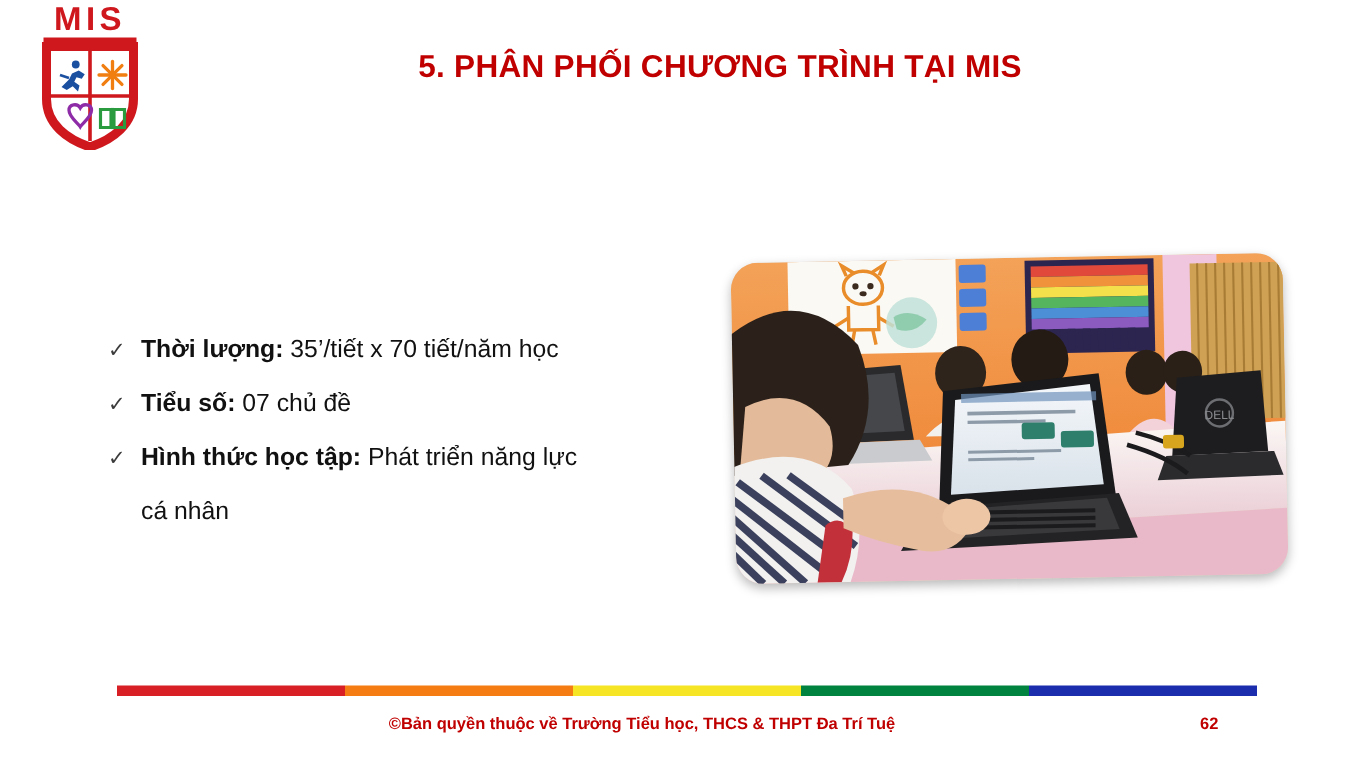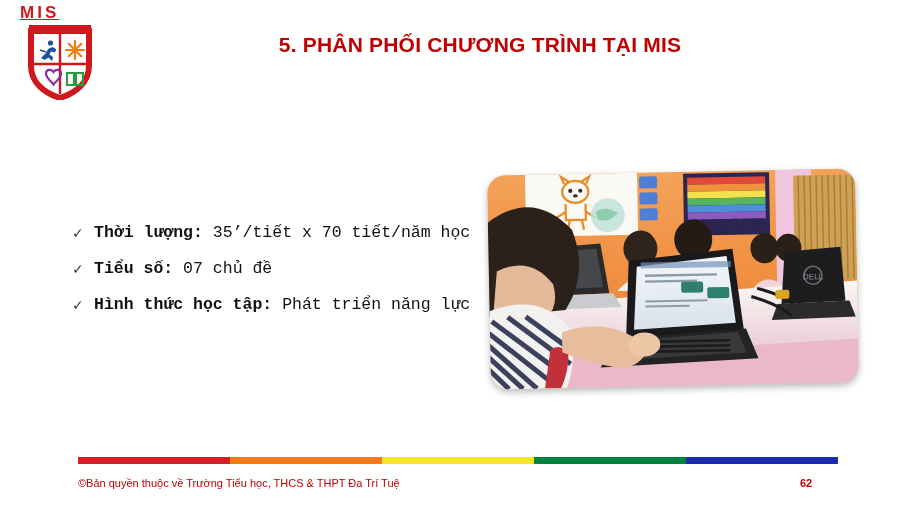--- a/index.html
+++ b/index.html
@@ -8,24 +8,23 @@
     background:#ffffff;
     font-family:"Liberation Sans", sans-serif;
     overflow:hidden;
     position:relative;
   }
   .slide{position:absolute;inset:0;}
 
   
   .logo{position:absolute;left:20px;top:2px;width:80px;height:100px;}
   .logo-word{
-    position:absolute;left:0;top:0;width:80px;
-    font-weight:bold;font-size:17px;letter-spacing:3px;color:#CE181E;
+    position:absolute;left:0;top:0;width:80px;text-align:center;
+    font-weight:bold;font-size:22px;letter-spacing:3px;color:#CE181E;
     line-height:21px;
-    text-decoration:underline;
   }
   .logo-underline{
     position:absolute;left:9px;top:23px;width:62px;height:3px;background:#CE181E;
   }
   .shield-wrap{position:absolute;left:8px;top:26px;width:64px;height:72px;}
   .shield-wrap svg{display:block;}
 
   
   .title{
     position:absolute;left:120px;top:28px;width:720px;
@@ -43,40 +42,40 @@
   
   .bullets{
     position:absolute;left:72px;top:215px;width:400px;
     color:#111111;font-size:16.5px;line-height:36px;
   }
   .bullet-row{display:flex;align-items:flex-start;}
   .check{
     width:22px;flex:0 0 22px;
     font-size:14px;color:#3b3b3b;line-height:36px;
   }
-  .btext{flex:1 1 auto;font-family:Liberation Mono, monospace;}
+  .btext{flex:1 1 auto;}
   .btext b{font-weight:bold;}
   .cont{margin-left:22px;}
 
   
   .photo{
     position:absolute;left:489px;top:172px;width:368px;height:214px;
     border-radius:18px;overflow:hidden;
     transform:rotate(-1.1deg);
     box-shadow:0 3px 7px rgba(0,0,0,.28);
     background:#e8d7c6;
   }
   .photo svg{display:block;width:100%;height:100%;}
 
   
   .colorbar{position:absolute;left:78px;top:457px;width:760px;height:7px;display:flex;}
   .colorbar span{flex:1 1 0;height:100%;}
   .footer-text{
     position:absolute;left:78px;top:476px;width:700px;
-    text-align:left;color:#C00000;font-weight:normal;font-size:11px;
+    text-align:center;color:#C00000;font-weight:bold;font-size:11px;
     line-height:14px;
   }
   .page-num{
     position:absolute;left:800px;top:476px;width:40px;
     text-align:left;color:#C00000;font-weight:bold;font-size:11px;line-height:14px;
   }
 </style>
 </head>
 <body>
 
@@ -128,20 +127,21 @@
       <span class="btext"><b>Thời lượng:</b><span> 35’/tiết x 70 tiết/năm học</span></span>
     </div>
     <div class="bullet-row">
       <span class="check">✓</span>
       <span class="btext"><b>Tiểu số:</b><span> 07 chủ đề</span></span>
     </div>
     <div class="bullet-row">
       <span class="check">✓</span>
       <span class="btext"><b>Hình thức học tập:</b><span> Phát triển năng lực</span></span>
     </div>
+    <div class="cont">cá nhân</div>
   </div>
 
   <div class="photo">
     <svg viewBox="0 0 368 214" preserveAspectRatio="none" xmlns="http://www.w3.org/2000/svg">
       <defs>
         <linearGradient id="wallG" x1="0" y1="0" x2="0" y2="1">
           <stop offset="0%" stop-color="#F3A258"></stop>
             <stop offset="100%" stop-color="#F08B3C"></stop>
         </linearGradient>
         <linearGradient id="deskG" x1="0" y1="0" x2="0" y2="1">

